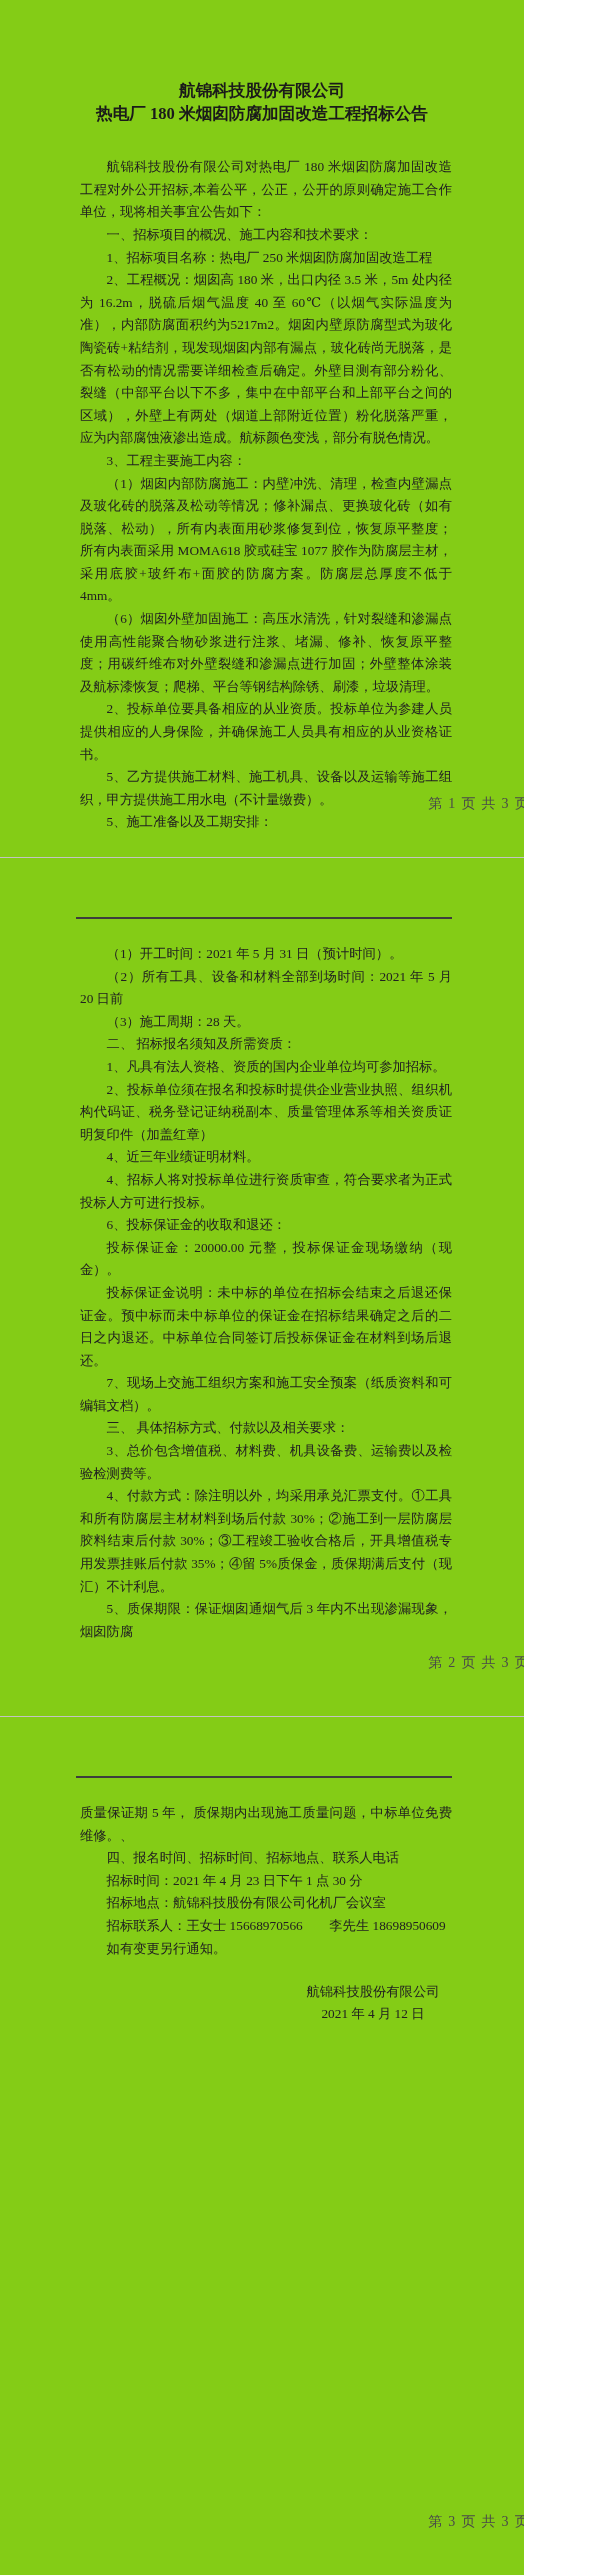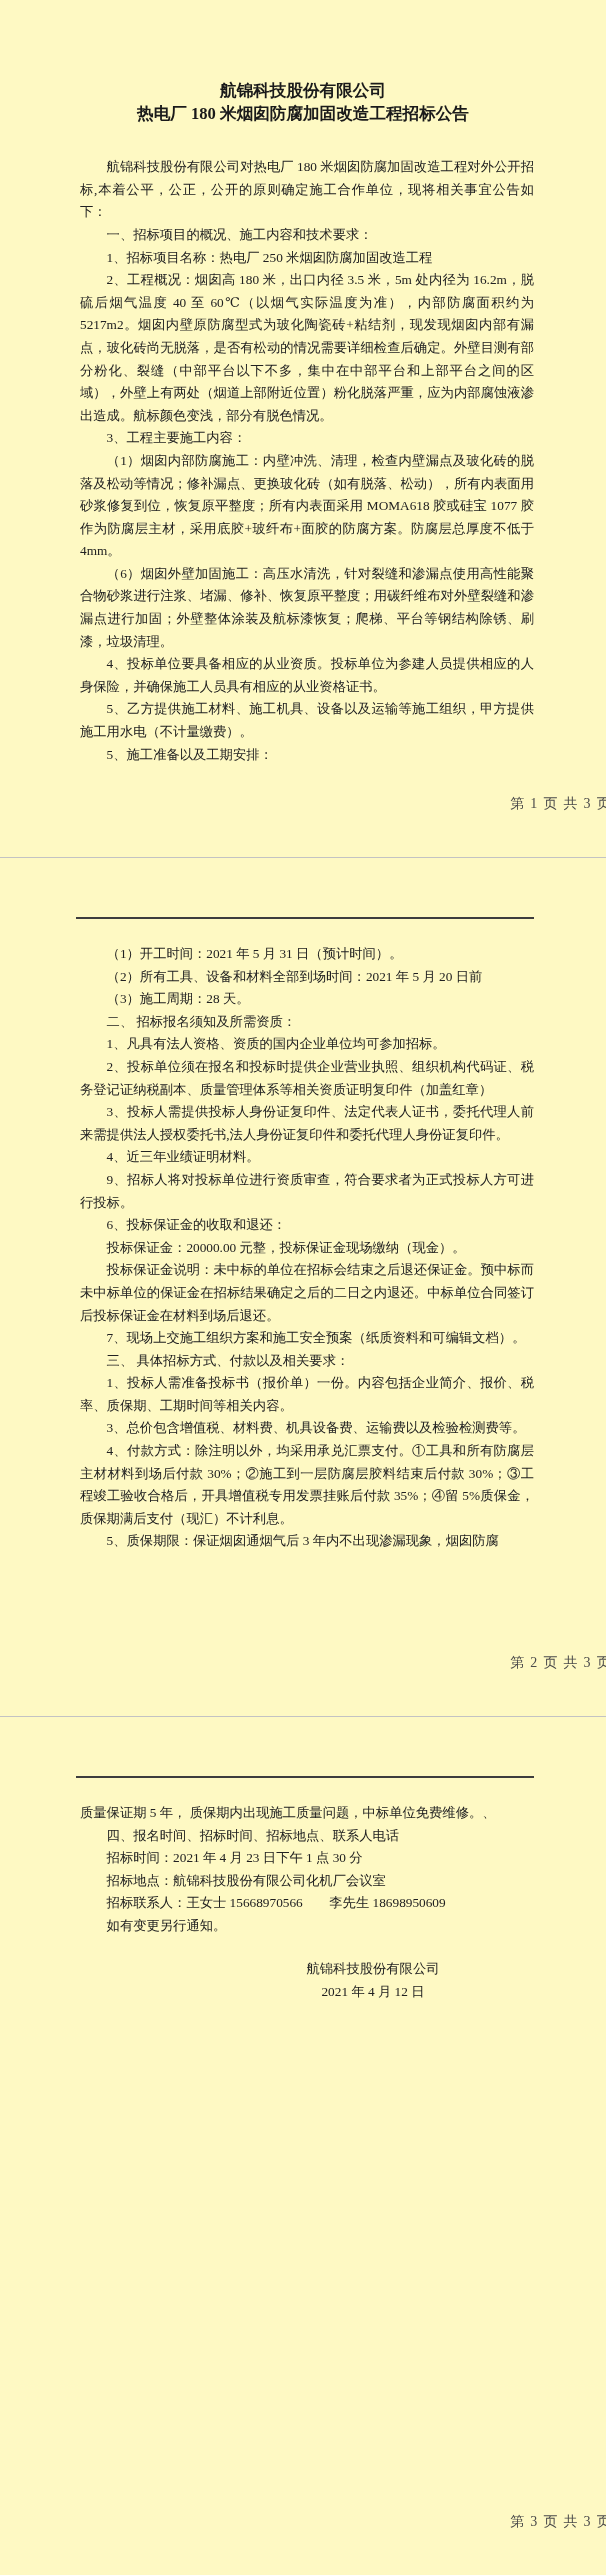--- a/index.html
+++ b/index.html
@@ -3,21 +3,21 @@
 <meta charset="utf-8">
 <style>
   html,body{margin:0;padding:0;}
   body{
     width:606px;
     background:#ffffff;
     font-family:"Liberation Serif","DejaVu Serif",serif;
     color:#212121;
   }
   .doc{width:606px;}
-  .page{position:relative;width:606px;box-sizing:border-box;overflow:hidden;background:#fef9c3;}
+  .page{position:relative;width:524px;box-sizing:border-box;overflow:hidden;background:#84cc16;}
   .page-1{height:857px;}
   .page-2,.page-3{height:859px;border-top:1.3px solid #c3c3c3;}
   .title-block{padding-top:80px;}
   .title-line{
     text-align:center;
     font-weight:bold;
     font-size:16.6px;
     line-height:22.6px;
     color:#1a1a1a;
   }
@@ -66,45 +66,43 @@
       <div class="title-line">热电厂 180 米烟囱防腐加固改造工程招标公告</div>
     </div>
     <div class="content">
         <p class="para indent">航锦科技股份有限公司对热电厂 180 米烟囱防腐加固改造工程对外公开招标,本着公平，公正，公开的原则确定施工合作单位，现将相关事宜公告如下：</p>
         <p class="para indent">一、招标项目的概况、施工内容和技术要求：</p>
         <p class="para indent">1、招标项目名称：热电厂 250 米烟囱防腐加固改造工程</p>
         <p class="para indent">2、工程概况：烟囱高 180 米，出口内径 3.5 米，5m 处内径为 16.2m，脱硫后烟气温度 40 至 60℃（以烟气实际温度为准），内部防腐面积约为5217m2。烟囱内壁原防腐型式为玻化陶瓷砖+粘结剂，现发现烟囱内部有漏点，玻化砖尚无脱落，是否有松动的情况需要详细检查后确定。外壁目测有部分粉化、裂缝（中部平台以下不多，集中在中部平台和上部平台之间的区域），外壁上有两处（烟道上部附近位置）粉化脱落严重，应为内部腐蚀液渗出造成。航标颜色变浅，部分有脱色情况。</p>
         <p class="para indent">3、工程主要施工内容：</p>
         <p class="para indent">（1）烟囱内部防腐施工：内壁冲洗、清理，检查内壁漏点及玻化砖的脱落及松动等情况；修补漏点、更换玻化砖（如有脱落、松动），所有内表面用砂浆修复到位，恢复原平整度；所有内表面采用 MOMA618 胶或硅宝 1077 胶作为防腐层主材，采用底胶+玻纤布+面胶的防腐方案。防腐层总厚度不低于 4mm。</p>
         <p class="para indent">（6）烟囱外壁加固施工：高压水清洗，针对裂缝和渗漏点使用高性能聚合物砂浆进行注浆、堵漏、修补、恢复原平整度；用碳纤维布对外壁裂缝和渗漏点进行加固；外壁整体涂装及航标漆恢复；爬梯、平台等钢结构除锈、刷漆，垃圾清理。</p>
-        <p class="para indent">4、投标单位要具备相应的从业资质。投标单位为参建人员提供相应的人身保险，并确保施工人员具有相应的从业资格证书。</p>
+        <p class="para indent">2、投标单位要具备相应的从业资质。投标单位为参建人员提供相应的人身保险，并确保施工人员具有相应的从业资格证书。</p>
         <p class="para indent">5、乙方提供施工材料、施工机具、设备以及运输等施工组织，甲方提供施工用水电（不计量缴费）。</p>
         <p class="para indent">5、施工准备以及工期安排：</p>
       </div>
     <div class="footer">第 1 页 共 3 页</div>
   </section>
 
   <section class="page page-2">
     <div class="rule"></div>
     <div class="content">
         <p class="para indent">（1）开工时间：2021 年 5 月 31 日（预计时间）。</p>
         <p class="para indent">（2）所有工具、设备和材料全部到场时间：2021 年 5 月 20 日前</p>
         <p class="para indent">（3）施工周期：28 天。</p>
         <p class="para indent">二、 招标报名须知及所需资质：</p>
         <p class="para indent">1、凡具有法人资格、资质的国内企业单位均可参加招标。</p>
         <p class="para indent">2、投标单位须在报名和投标时提供企业营业执照、组织机构代码证、税务登记证纳税副本、质量管理体系等相关资质证明复印件（加盖红章）</p>
-        <p class="para indent">3、投标人需提供投标人身份证复印件、法定代表人证书，委托代理人前来需提供法人授权委托书,法人身份证复印件和委托代理人身份证复印件。</p>
         <p class="para indent">4、近三年业绩证明材料。</p>
-        <p class="para indent">9、招标人将对投标单位进行资质审查，符合要求者为正式投标人方可进行投标。</p>
+        <p class="para indent">4、招标人将对投标单位进行资质审查，符合要求者为正式投标人方可进行投标。</p>
         <p class="para indent">6、投标保证金的收取和退还：</p>
         <p class="para indent">投标保证金：20000.00 元整，投标保证金现场缴纳（现金）。</p>
         <p class="para indent">投标保证金说明：未中标的单位在招标会结束之后退还保证金。预中标而未中标单位的保证金在招标结果确定之后的二日之内退还。中标单位合同签订后投标保证金在材料到场后退还。</p>
         <p class="para indent">7、现场上交施工组织方案和施工安全预案（纸质资料和可编辑文档）。</p>
         <p class="para indent">三、 具体招标方式、付款以及相关要求：</p>
-        <p class="para indent">1、投标人需准备投标书（报价单）一份。内容包括企业简介、报价、税率、质保期、工期时间等相关内容。</p>
         <p class="para indent">3、总价包含增值税、材料费、机具设备费、运输费以及检验检测费等。</p>
         <p class="para indent">4、付款方式：除注明以外，均采用承兑汇票支付。①工具和所有防腐层主材材料到场后付款 30%；②施工到一层防腐层胶料结束后付款 30%；③工程竣工验收合格后，开具增值税专用发票挂账后付款 35%；④留 5%质保金，质保期满后支付（现汇）不计利息。</p>
         <p class="para indent">5、质保期限：保证烟囱通烟气后 3 年内不出现渗漏现象，烟囱防腐</p>
       </div>
     <div class="footer">第 2 页 共 3 页</div>
   </section>
 
   <section class="page page-3">
     <div class="rule"></div>
     <div class="content">

